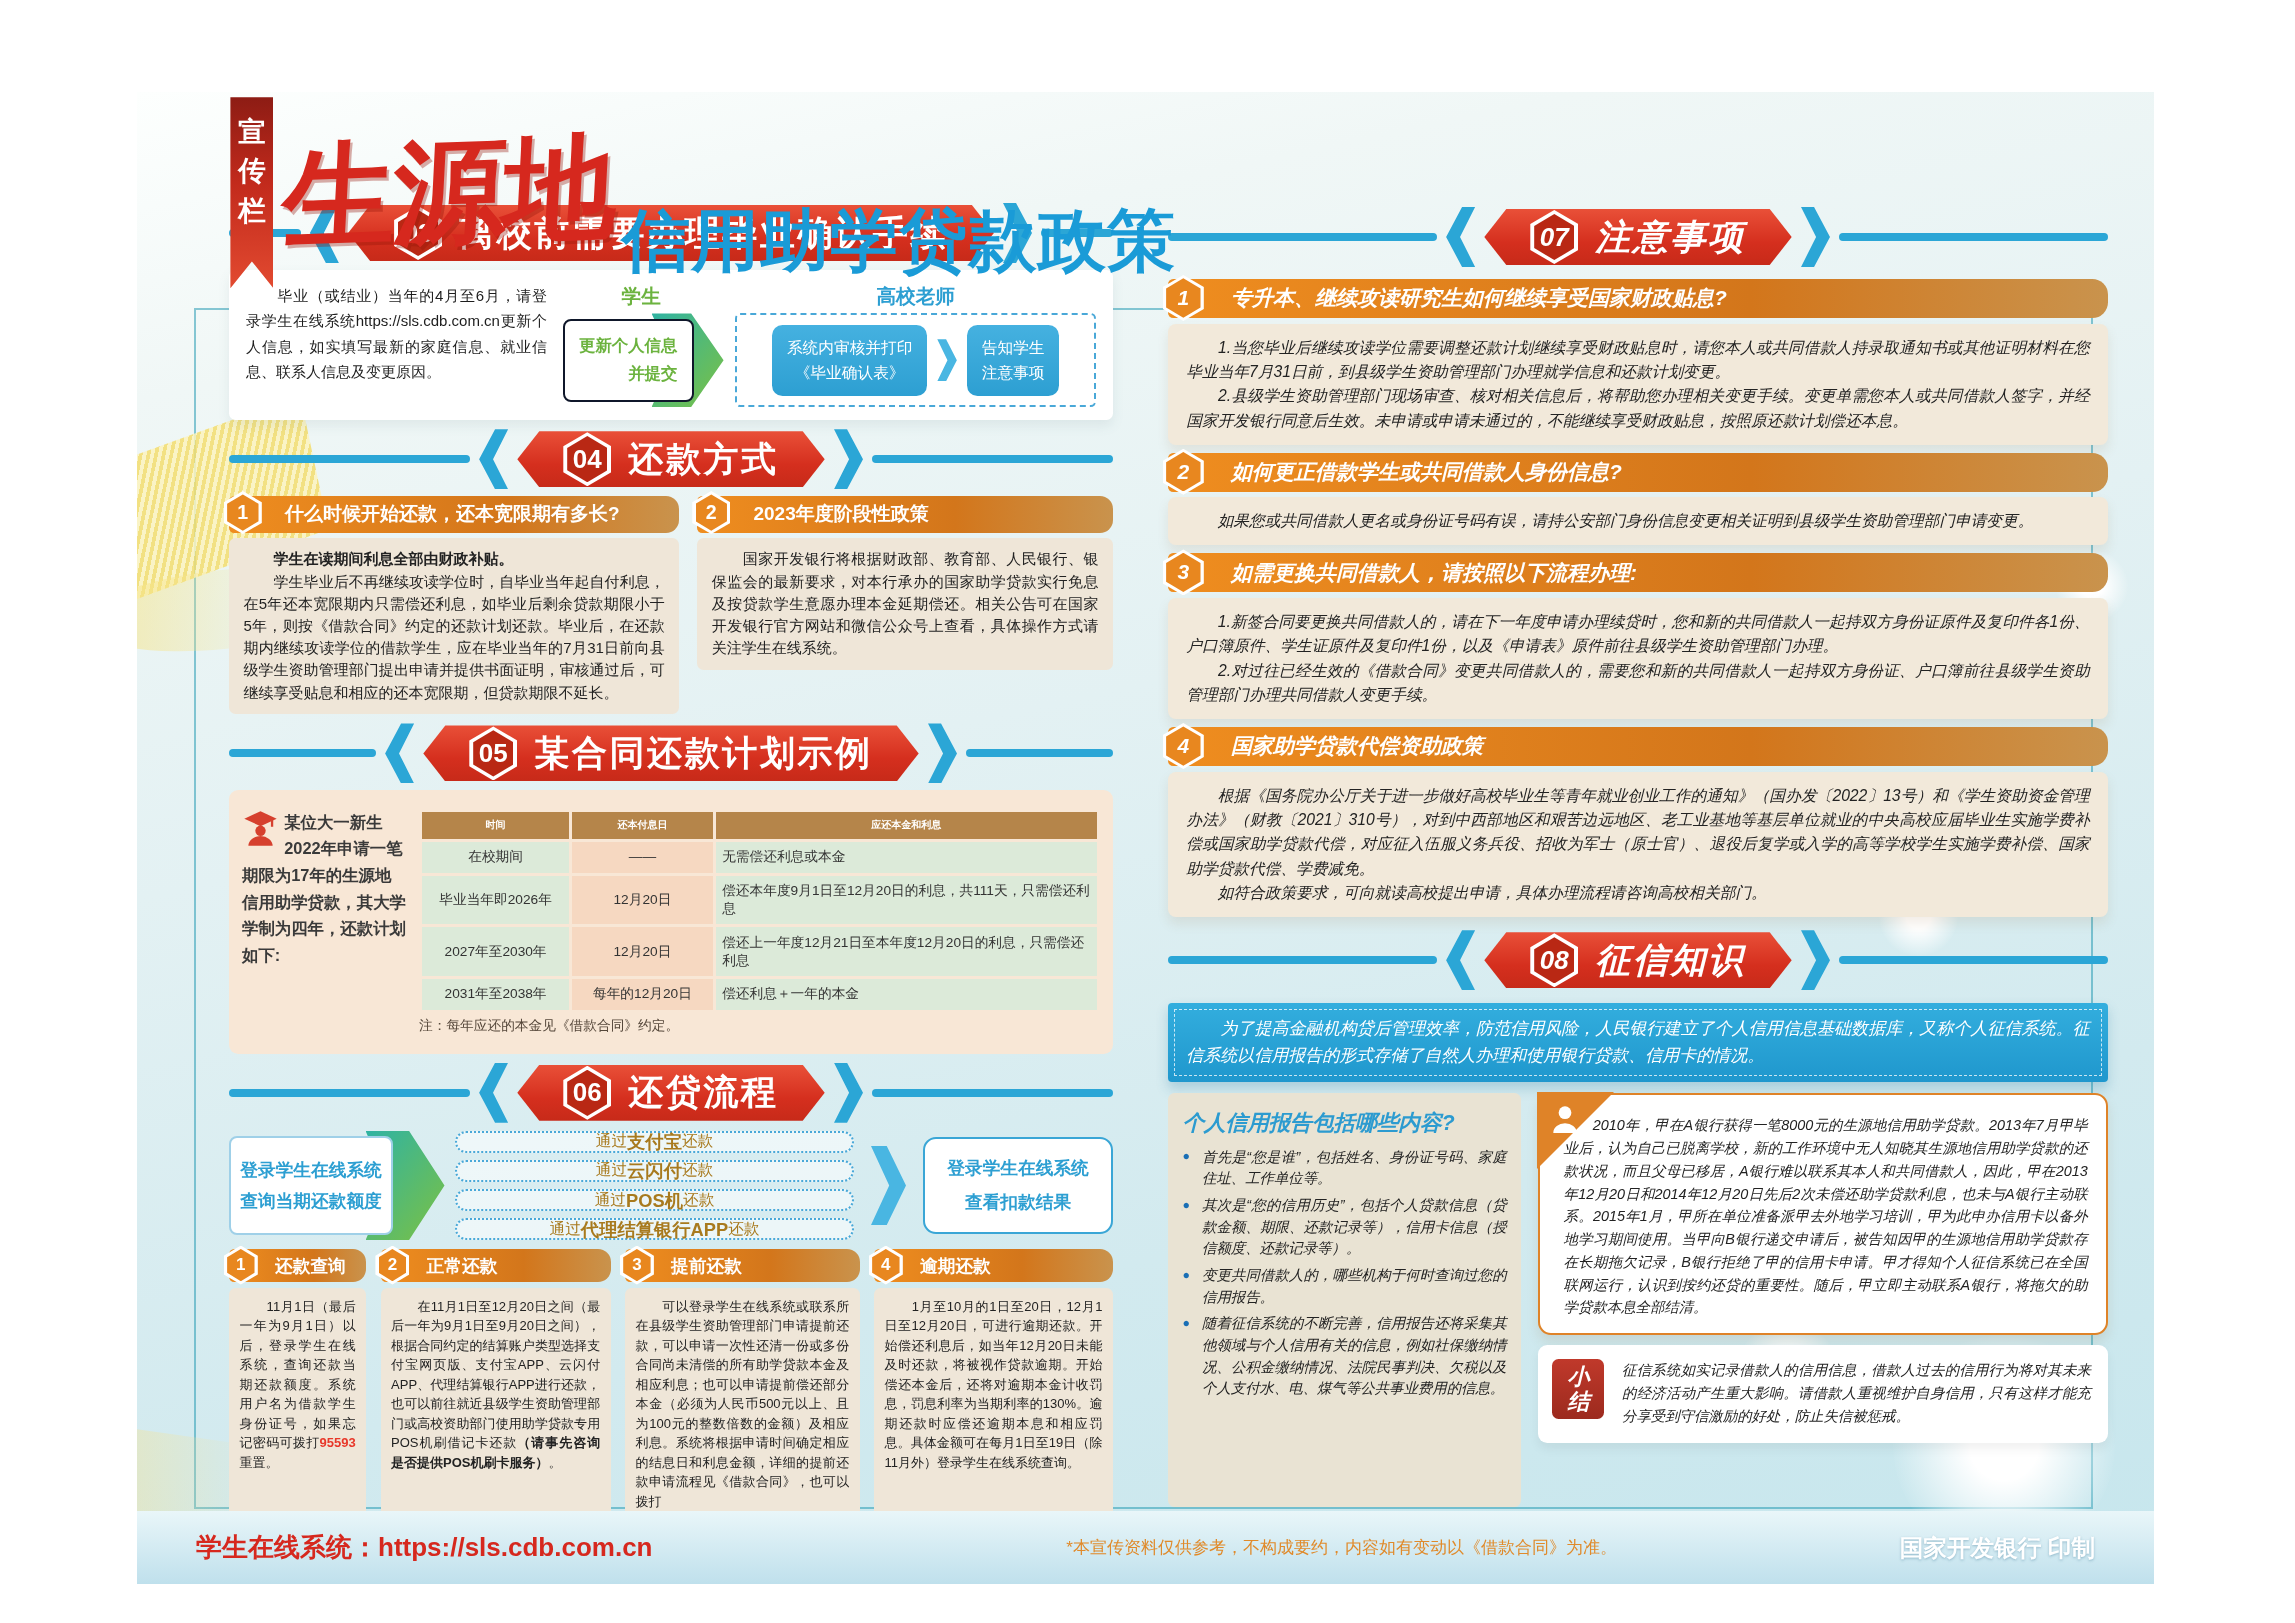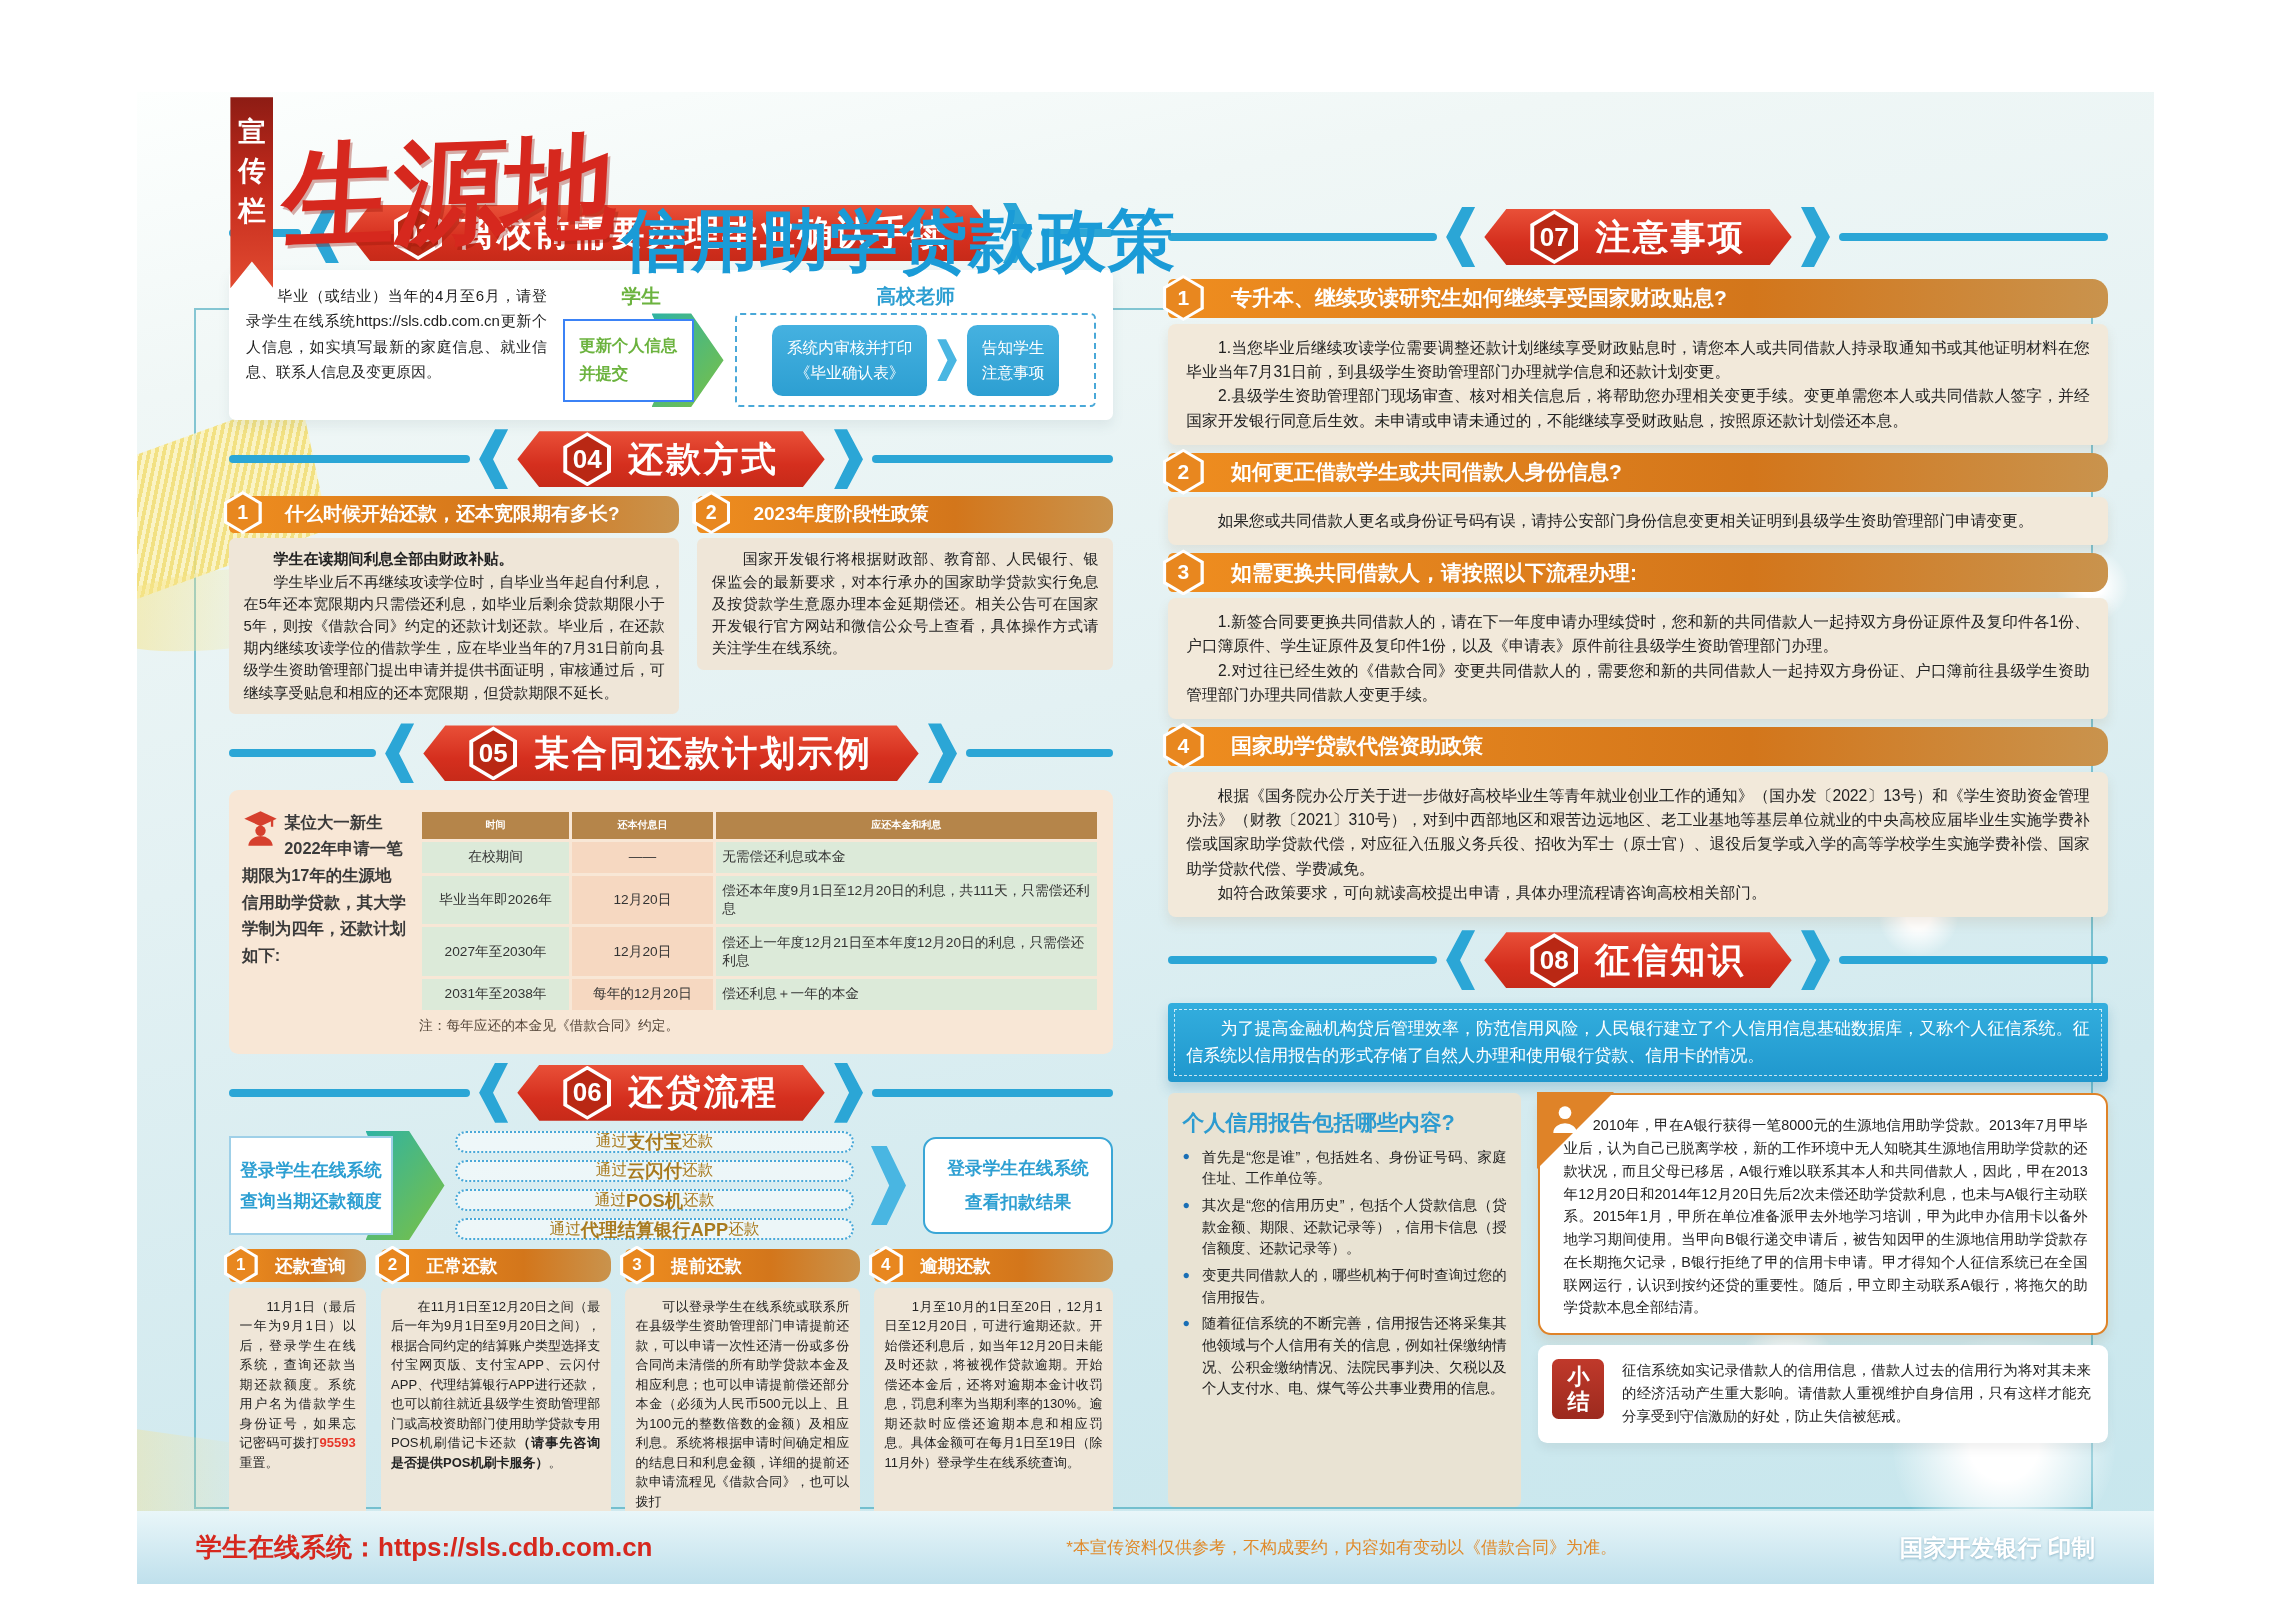--- a/index.html
+++ b/index.html
@@ -42,33 +42,33 @@
     background:linear-gradient(180deg,#e95038,#d52f1e 60%,#c72a19);
     clip-path:polygon(22px 0,calc(100% - 22px) 0,100% 50%,calc(100% - 22px) 100%,22px 100%,0 50%);}
   .band .title{color:#fff;font-size:35px;font-weight:800;letter-spacing:2.6px;white-space:nowrap;}
   .bhex{position:relative;width:48px;height:54px;flex:0 0 48px;}
   .bhex .o{position:absolute;inset:0;background:#fff;clip-path:polygon(50% 0,100% 26%,100% 74%,50% 100%,0 74%,0 26%);}
   .bhex .i{position:absolute;inset:3.9px;background:#b92814;clip-path:polygon(50% 0,100% 26%,100% 74%,50% 100%,0 74%,0 26%);
     display:flex;align-items:center;justify-content:center;color:#fff;font-size:26px;font-weight:800;}
 
   .cols{position:absolute;left:92px;top:111px;right:46px;bottom:77px;display:flex;gap:55px;z-index:2;}
   .lcol{flex:0 0 884px;display:flex;flex-direction:column;min-width:0;}
-  .rcol{flex:1;display:flex;flex-direction:column;min-width:0;}
+  .rcol{flex:1;display:flex;flex-direction:column;min-width:0;font-style:italic;}
 
   
   .p03{background:#fff;border-radius:6.5px;padding:13px 17px;display:flex;gap:15.7px;margin-top:6.5px;box-shadow:0 5.2px 11.8px rgba(90,120,130,.10);}
   .p03 .intro{flex:0 0 301px;font-size:15px;line-height:1.7;text-align:justify;color:#1d1d1d;}
   .stucol{flex:0 0 157px;display:flex;flex-direction:column;align-items:center;}
   .stulabel{color:#6cb33f;font-weight:800;font-size:19.6px;}
   .stuwrap{position:relative;flex:1;width:100%;margin-top:3.9px;}
   .garrow{position:absolute;right:-3.9px;top:0;bottom:0;width:72px;background:linear-gradient(130deg,#2fb3a3,#7cc142);
     clip-path:polygon(0 0,55% 0,100% 50%,55% 100%,0 100%,30% 50%);}
-  .gbox{position:absolute;left:0;top:5.2px;bottom:5.2px;width:131px;background:#fff;border:2px solid #3b82f6;border-radius:0;
+  .gbox{position:absolute;left:0;top:5.2px;bottom:5.2px;width:131px;background:#fff;border:2px solid #0f172a;border-radius:8px;
     display:flex;align-items:center;justify-content:center;color:#6cb33f;font-weight:700;font-size:16.4px;line-height:1.7;
-    white-space:pre-line;text-align:left;}
+    white-space:pre-line;text-align:right;}
   .teachcol{flex:1;display:flex;flex-direction:column;min-width:0;}
   .teachlabel{color:#2d9fd2;font-weight:800;font-size:19.6px;text-align:center;}
   .teachbox{flex:1;margin-top:3.9px;border:2px dashed #49a8d8;border-radius:5.2px;display:flex;align-items:center;justify-content:center;gap:10.5px;padding:9.2px;}
   .tbox{background:linear-gradient(180deg,#45b1e0,#2d9fd2);color:#fff;border-radius:10.5px;font-size:15.7px;line-height:1.6;
     padding:10.5px 14.4px;text-align:center;white-space:pre-line;}
   .tchev{width:19.6px;height:42px;background:#49b6e2;flex:0 0 19.6px;
     clip-path:polygon(0 0,45% 0,100% 50%,45% 100%,0 100%,52% 50%);}
 
   
   .qbar{position:relative;height:37px;background:linear-gradient(90deg,#ef8d1f,#d3761b 62%,#c9934d);

